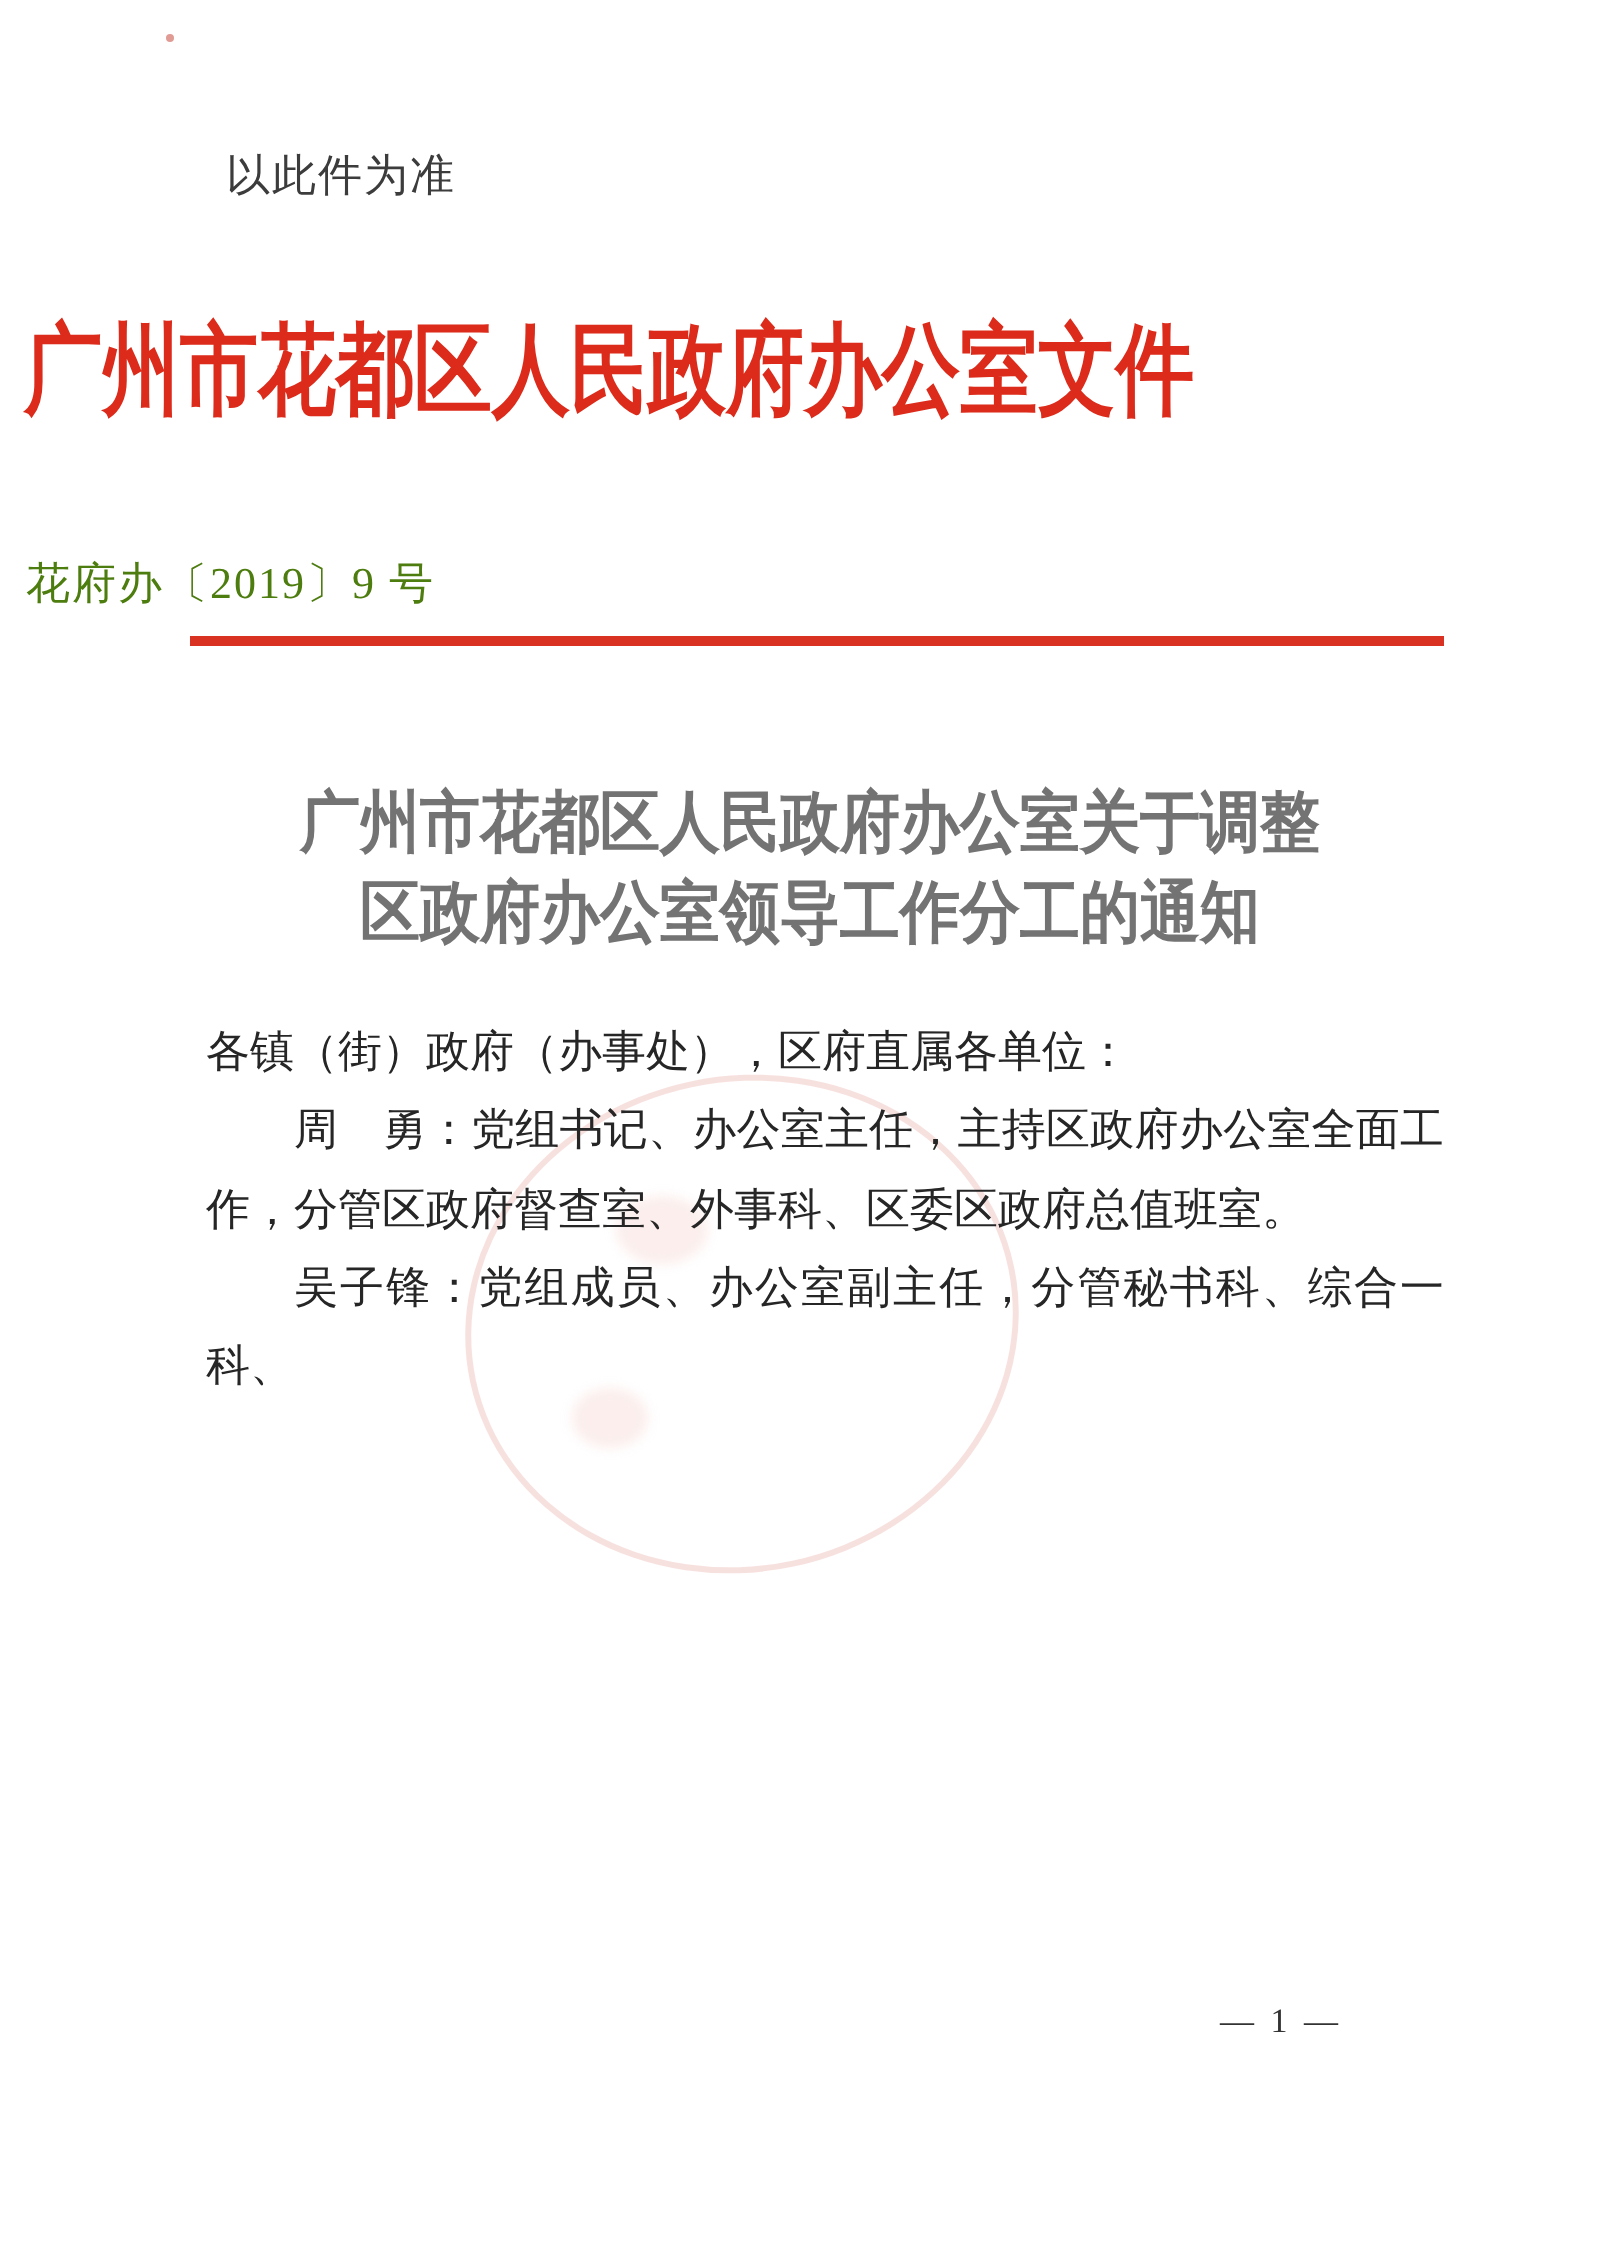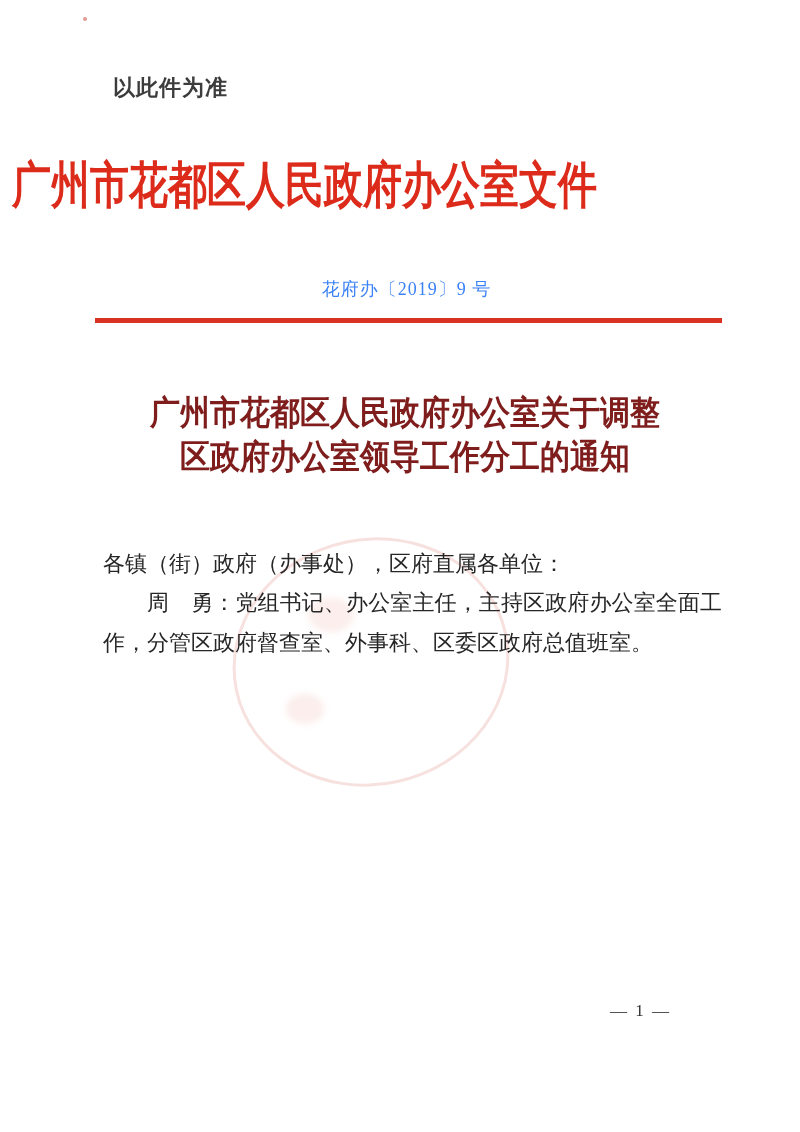--- a/index.html
+++ b/index.html
@@ -24,21 +24,20 @@
 
   
   .note-top {
     position: absolute;
     left: 113px; top: 73px;
     font-family: "Liberation Sans", "DejaVu Sans", sans-serif;
     font-size: 22px;
     letter-spacing: 1px;
     color: #3c3c3c;
     white-space: nowrap;
-    font-weight: bold;
   }
 
   
   .masthead {
     position: absolute;
     top: 151px; left: 12px; right: 0;
     text-align: left;
     white-space: nowrap;
   }
   .masthead .stretch {
@@ -48,43 +47,43 @@
     color: var(--masthead-red, #dc2b1a);
     transform: scaleY(1.28);
     transform-origin: center top;
     letter-spacing: 0px;
   }
 
   
   .doc-number {
     position: absolute;
     top: 277px; left: 13px; right: 0;
-    text-align: center;
-    font-size: 18px;
+    text-align: left;
+    font-size: 22px;
     letter-spacing: 1px;
-    color: #3b82f6;
+    color: #4d7c0f;
   }
 
   
   .red-rule {
     position: absolute;
     left: 95px; top: 318px;
     width: 627px; height: 5px;
     background: var(--rule-red, #d93122);
   }
 
   
   .notice-title {
     position: absolute;
     top: 390px; left: 10px; right: 0;
     text-align: center;
     font-weight: bold;
     font-size: 30px;
     line-height: 40px;
-    color: #7f1d1d;
+    color: #737373;
   }
   .notice-title .stretch {
     display: inline-block;
     transform: scaleY(1.12);
     transform-origin: center top;
   }
 
   
   .ghost-seal {
     position: absolute;
@@ -113,21 +112,21 @@
     left: 103px; top: 506px;
     width: 619px;
     font-size: 22px;
     line-height: 39.3px;
     text-align: justify;
     text-justify: inter-ideograph;
     color: #262626;
     z-index: 1;
   }
   .body-text p { margin: 0; text-indent: 2em; }
-  .body-text p.salutation { text-indent: 0; margin-top: 38px; }
+  .body-text p.salutation { text-indent: 0; }
 
   
   .page-number {
     position: absolute;
     left: 610px; top: 1001px;
     font-size: 17px;
     letter-spacing: 2px;
     color: #333333;
     white-space: nowrap;
   }
@@ -156,17 +155,18 @@
     </span>
   </div>
 
   <div class="ghost-seal"></div>
   <div class="ghost-smudge a"></div>
   <div class="ghost-smudge b"></div>
 
   <div class="body-text">
     <p class="salutation">各镇（街）政府（办事处），区府直属各单位：</p>
     <p>周　勇：党组书记、办公室主任，主持区政府办公室全面工作，分管区政府督查室、外事科、区委区政府总值班室。</p>
+    <p>吴子锋：党组成员、办公室副主任，分管秘书科、综合一科、</p>
   </div>
 
   <div class="page-number">— 1 —</div>
 
 </div>
 
 </body></html>

